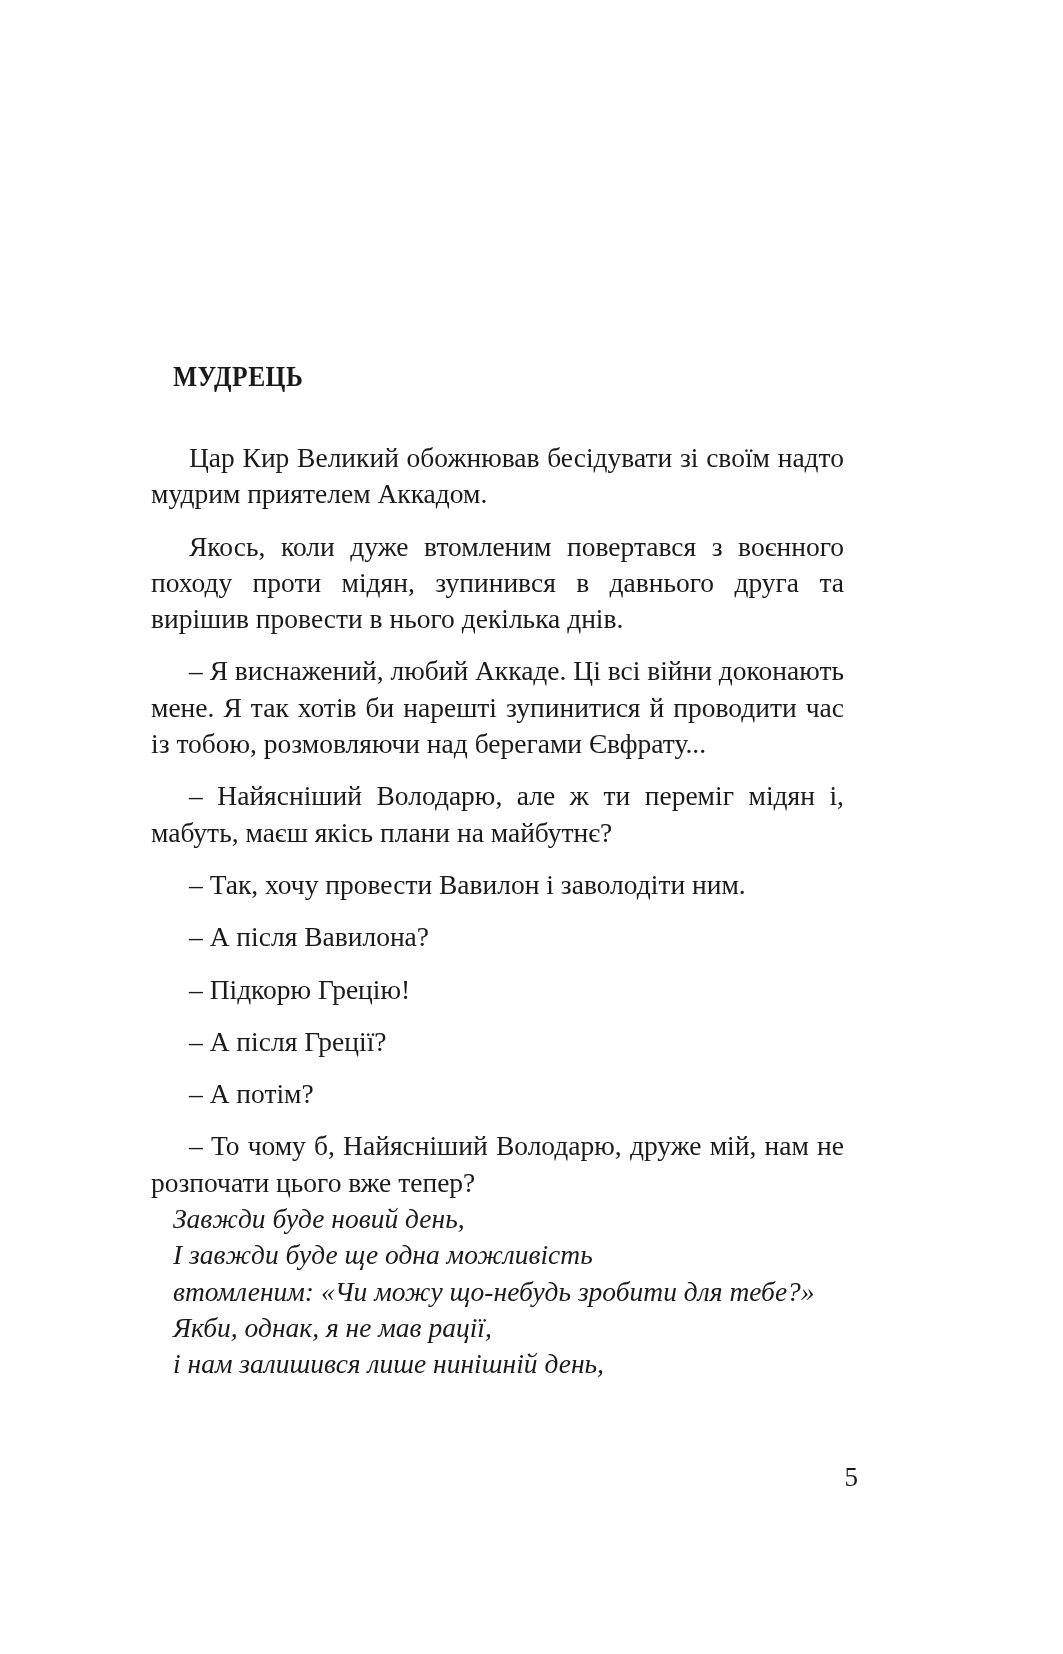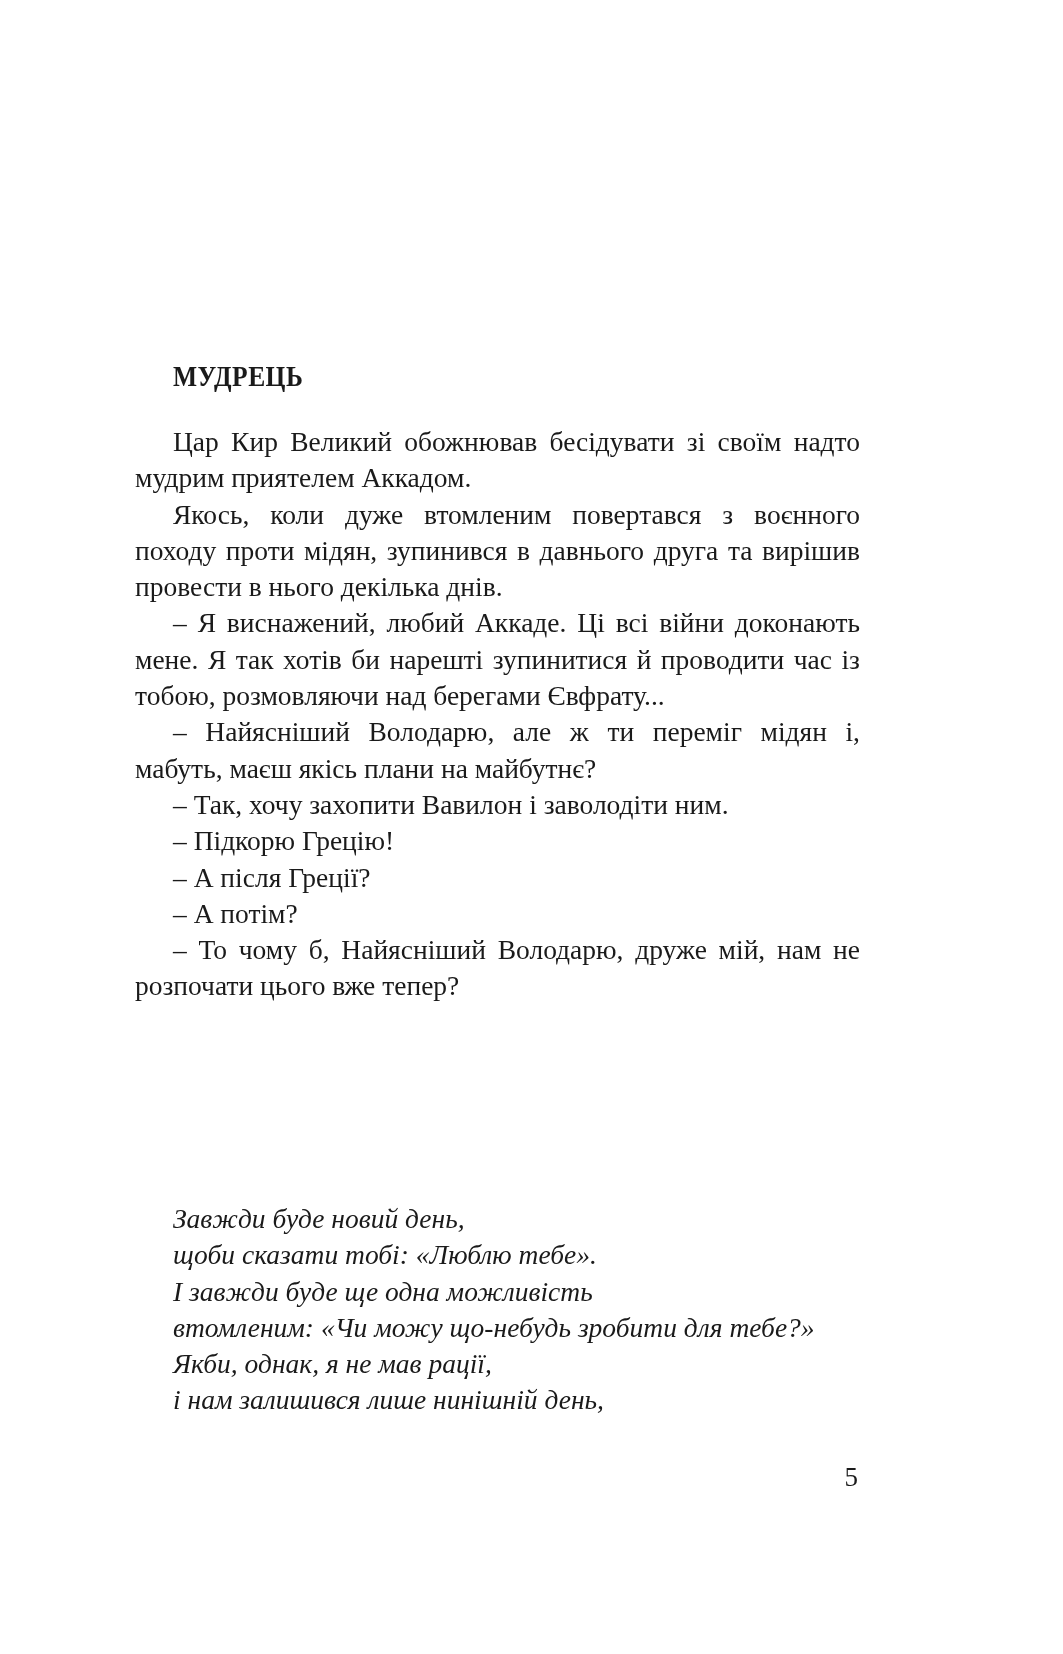--- a/index.html
+++ b/index.html
@@ -35,21 +35,21 @@
     }
     .body-text {
       position: absolute;
       left: 0;
       top: 424px;
       width: 725px;
       font-size: 27.5px;
       line-height: 36.3px;
     }
     .para {
-      margin: 0;
+      margin: 16px;
       text-indent: 38px;
       text-align: justify;
       text-align-last: left;
     }
     .poem {
       position: absolute;
       left: 38px;
       top: 1201px;
       font-size: 27.5px;
       line-height: 36.3px;
@@ -70,30 +70,30 @@
 <body>
 
 <div class="page">
   <h1 class="title">МУДРЕЦЬ</h1>
 
   <div class="body-text">
     <p class="para">Цар Кир Великий обожнював бесідувати зі своїм надто мудрим приятелем Аккадом.</p>
     <p class="para">Якось, коли дуже втомленим повертався з воєнного походу проти мідян, зупинився в давнього друга та вирішив провести в нього декілька днів.</p>
     <p class="para">– Я виснажений, любий Аккаде. Ці всі війни доконають мене. Я так хотів би нарешті зупинитися й проводити час із тобою, розмовляючи над берегами Євфрату...</p>
     <p class="para">– Найясніший Володарю, але ж ти переміг мідян і, мабуть, маєш якісь плани на майбутнє?</p>
-    <p class="para">– Так, хочу захопити Вавилон і заволодіти ним.</p>
+    <p class="para">– Так, хочу провести Вавилон і заволодіти ним.</p>
+    <p class="para">– А після Вавилона?</p>
     <p class="para">– Підкорю Грецію!</p>
     <p class="para">– А після Греції?</p>
     <p class="para">– А потім?</p>
     <p class="para">– То чому б, Найясніший Володарю, друже мій, нам не розпочати цього вже тепер?</p>
   </div>
 
   <div class="poem">
     <span class="poem-line">Завжди буде новий день,</span>
-    <span class="poem-line">щоби сказати тобі: «Люблю тебе».</span>
     <span class="poem-line">І завжди буде ще одна можливість</span>
     <span class="poem-line">втомленим: «Чи можу що-небудь зробити для тебе?»</span>
     <span class="poem-line">Якби, однак, я не мав рації,</span>
     <span class="poem-line">і нам залишився лише нинішній день,</span>
   </div>
 
   <div class="page-number">5</div>
 </div>
 
 </body></html>

